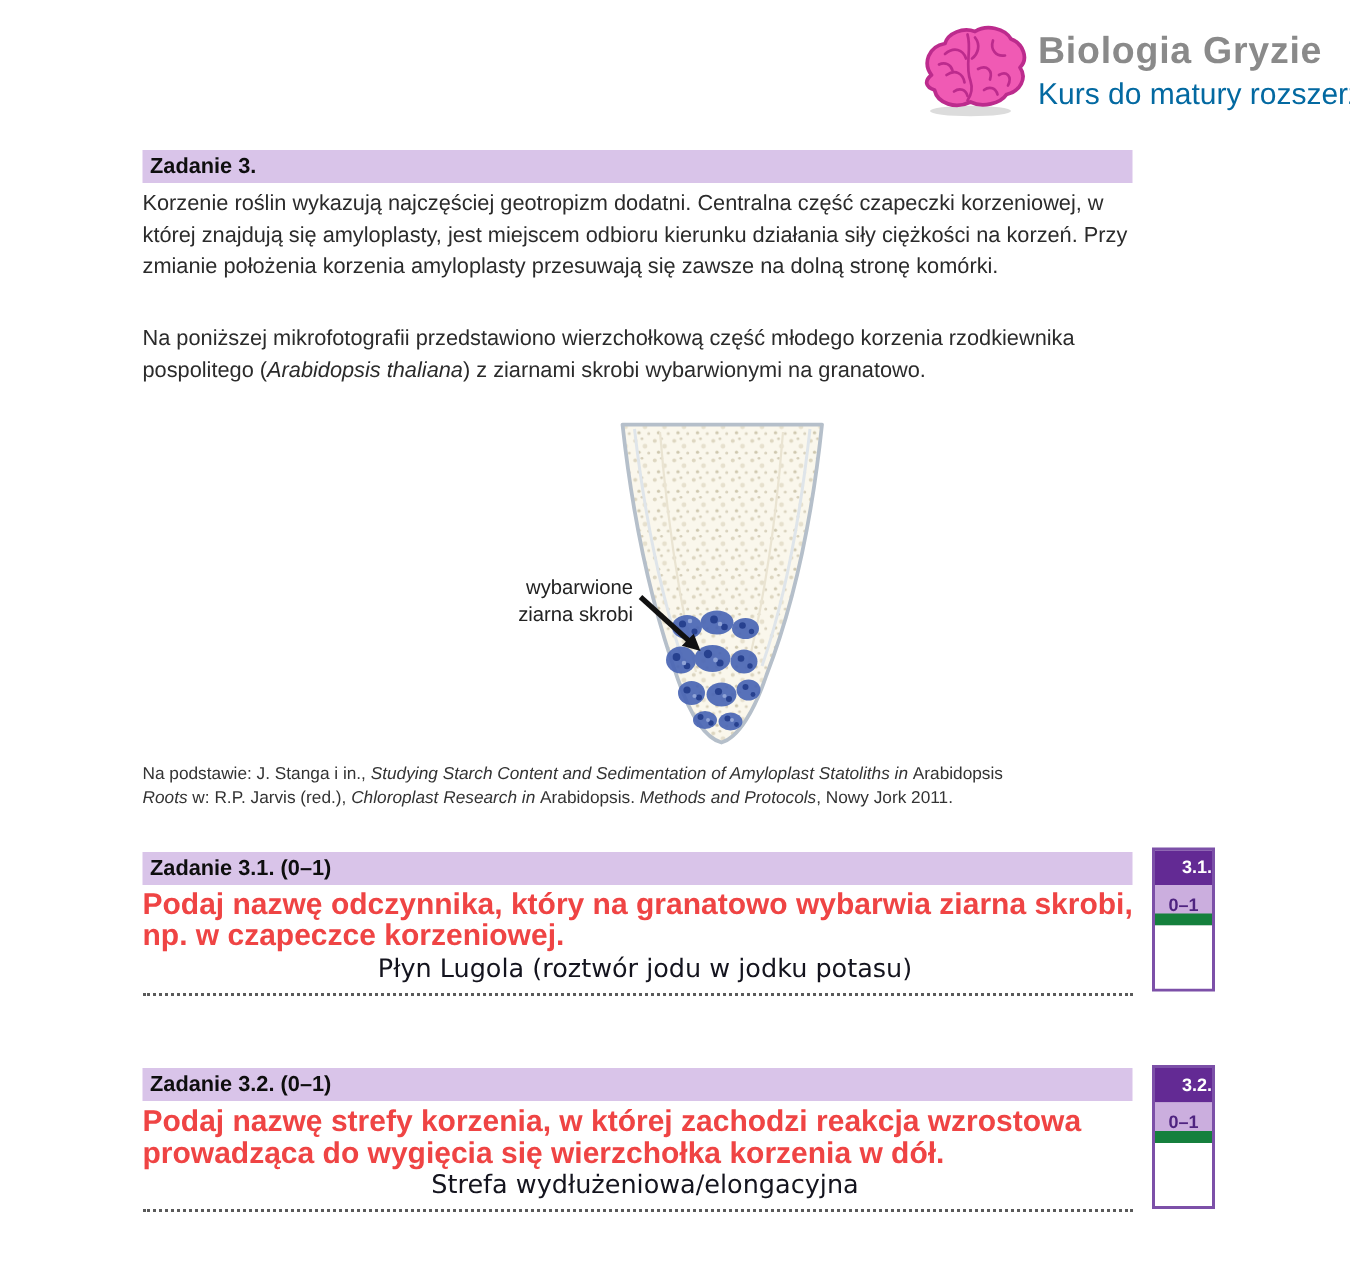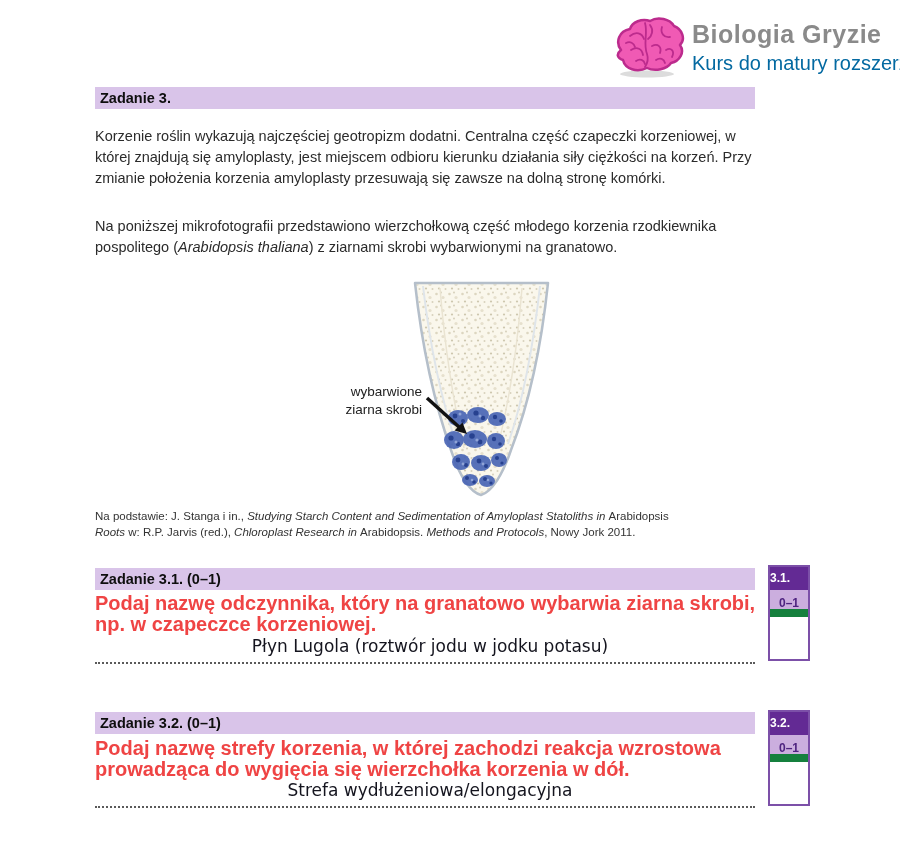--- a/index.html
+++ b/index.html
@@ -44,21 +44,21 @@
     position:absolute; left:95px; width:660px; text-align:left;
     font-size:11.5px; line-height:16px; color:#333333;
   }
   
   .scorebox {
     position:absolute; left:768px; width:42px;
     border:2px solid #7c50a8; background:#ffffff;
   }
   .score-label {
     height:23px; background:#632a94; color:#ffffff; font-size:12px; font-weight:bold;
-    text-align:left; line-height:23px;
+    text-align:right; line-height:23px;
   }
   .score-points {
     height:27px; background:#cbaede; color:#4f2480; font-size:12px; font-weight:bold;
     text-align:center; line-height:27px; border-bottom:8px solid #15803d;
   }
   .score-empty { height:42px; background:#ffffff; }
   
   .figure { position:absolute; left:330px; top:278px; }
   .fig-label { font-family:"Liberation Sans", sans-serif; font-size:13.5px; fill:#222222; }
   i { font-style:italic; }
@@ -86,21 +86,21 @@
         <path d="M48,44 C52,41 56,43 57,47"></path>
         <path d="M28,45 C32,42 36,44 37,48"></path>
       </g>
     </svg>
     <div class="brand-text">
       <div class="brand-title">Biologia Gryzie</div>
       <div class="brand-subtitle">Kurs do matury rozszerzonej</div>
     </div>
   </header>
 
-  <div class="bar" style="top:87px">
+  <div class="bar" style="top:100px">
     <span>Zadanie 3.</span>
   </div>
   <p class="body" style="top:126px">Korzenie roślin wykazują najczęściej geotropizm dodatni. Centralna część czapeczki korzeniowej, w której znajdują się amyloplasty, jest miejscem odbioru kierunku działania siły ciężkości na korzeń. Przy zmianie położenia korzenia amyloplasty przesuwają się zawsze na dolną stronę komórki.</p>
   <p class="body" style="top:216px"><span>Na poniższej mikrofotografii przedstawiono wierzchołkową część młodego korzenia rzodkiewnika pospolitego (</span><i>Arabidopsis thaliana</i><span>) z ziarnami skrobi wybarwionymi na granatowo.</span></p>
 
   <svg class="figure" width="270" height="226" viewBox="0 0 270 226">
     <defs>
       <pattern id="speck" width="13" height="13" patternUnits="userSpaceOnUse">
         <rect width="13" height="13" fill="#faf7ec"></rect>
         <circle cx="2.5" cy="3" r="1.3" fill="#ddd6c0"></circle>

